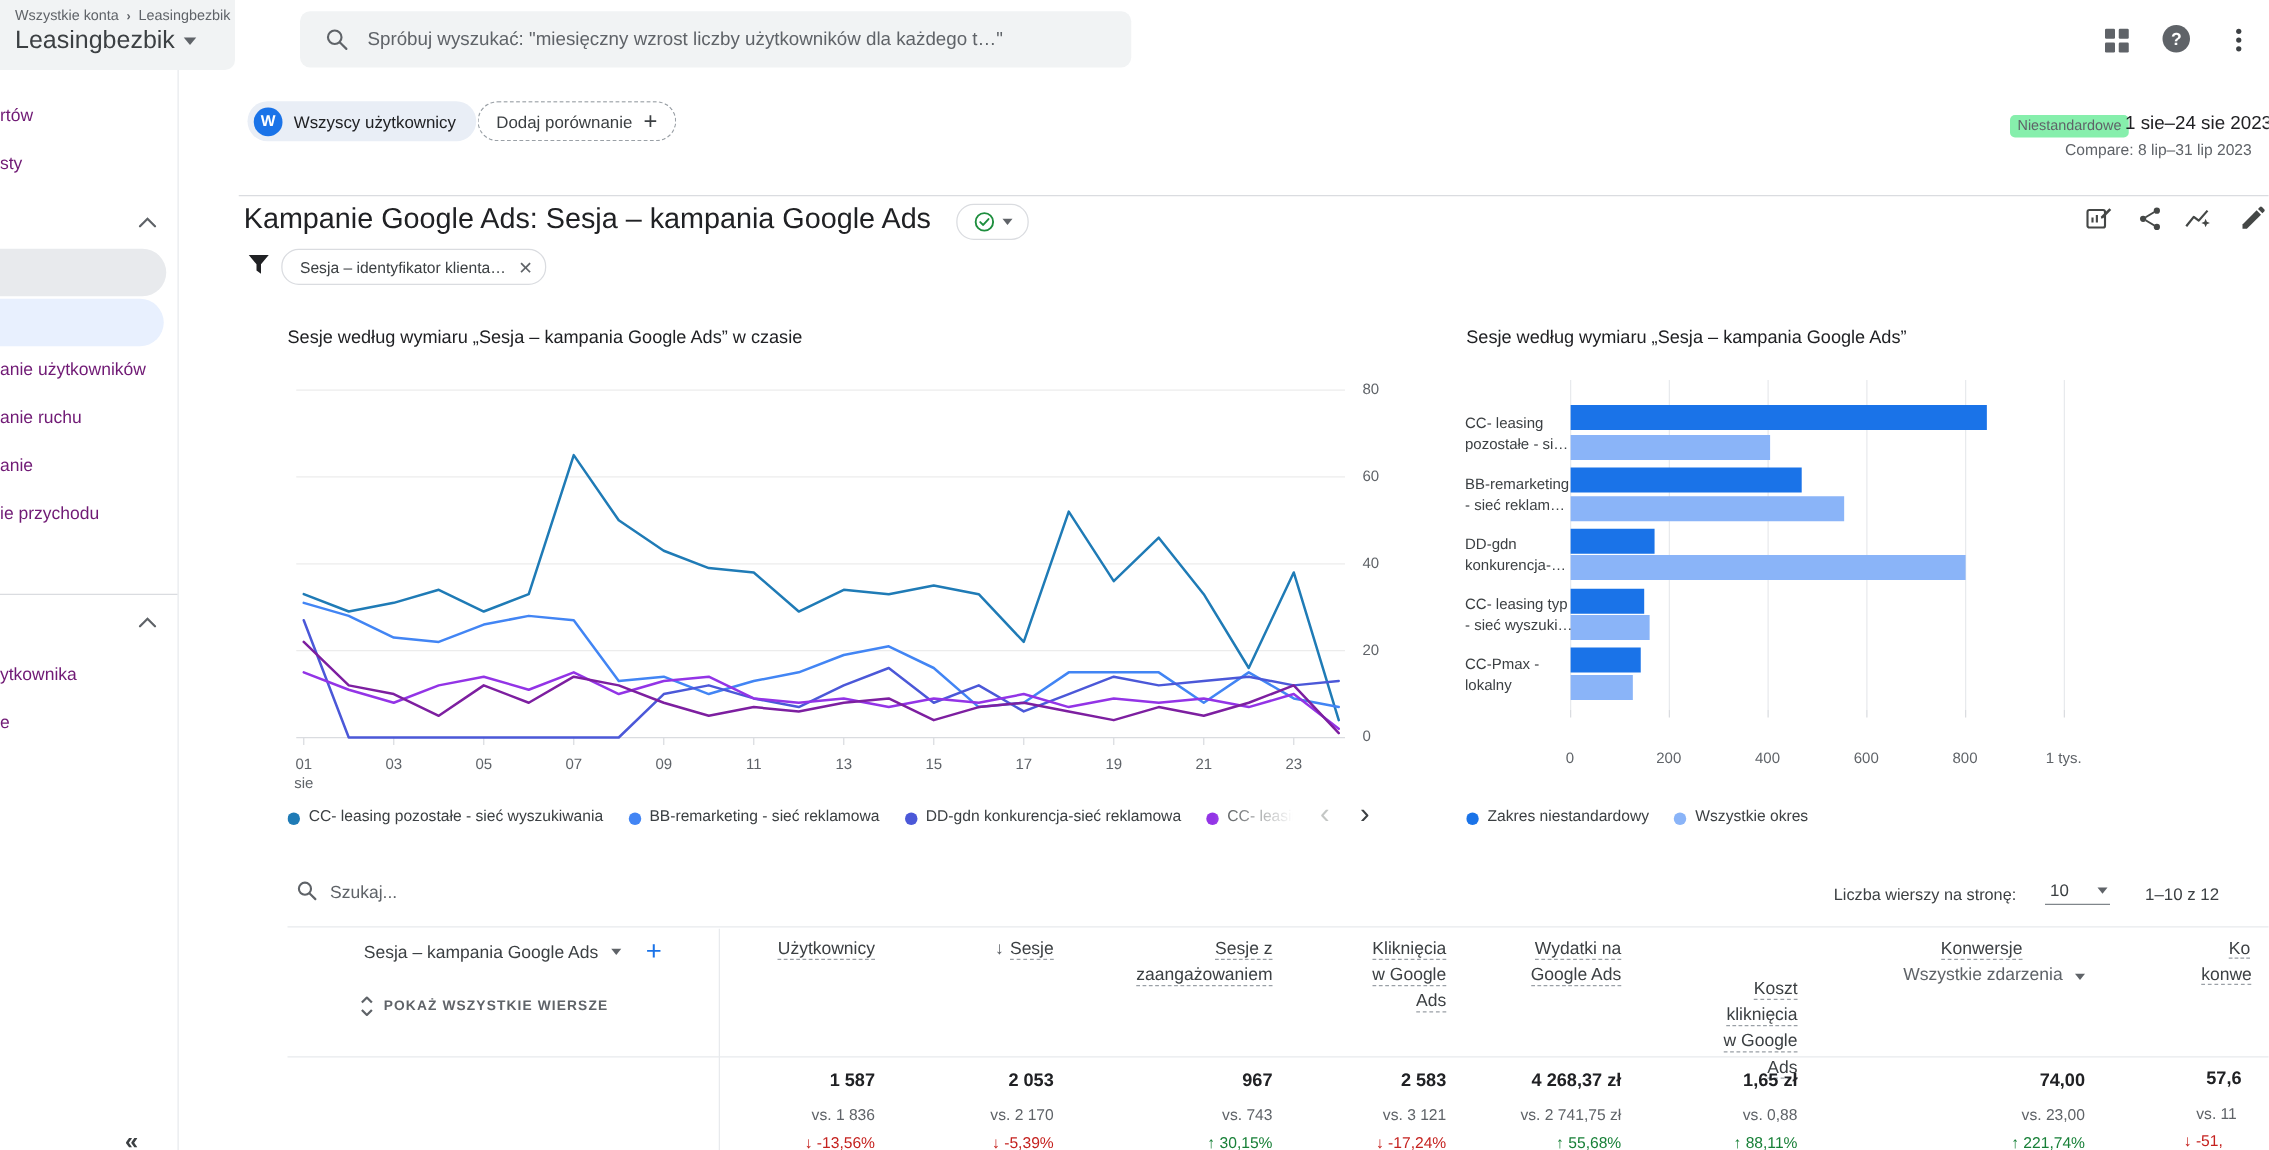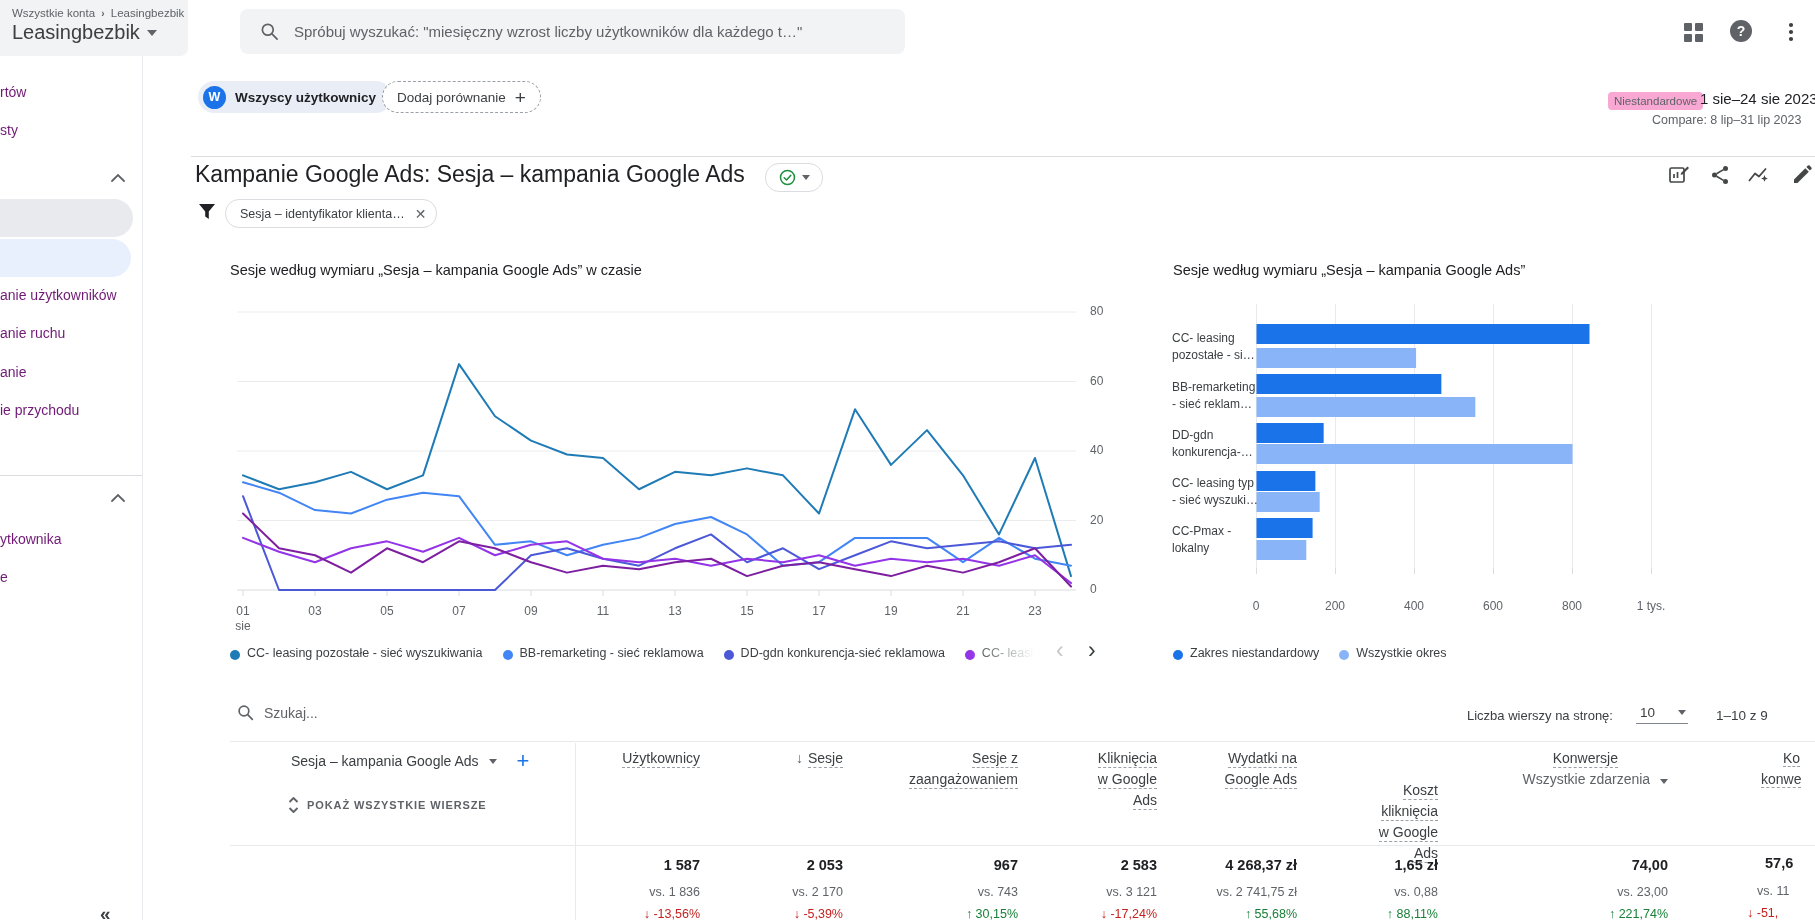--- a/index.html
+++ b/index.html
@@ -24,25 +24,25 @@
   
   .sidebar{position:absolute;left:0;top:56px;width:142px;height:864px;background:#fff;border-right:1px solid #e8eaed}
   .snav{position:absolute;left:0;font-size:14px;color:#701a75;white-space:nowrap}
   .pill{position:absolute;left:-20px;height:38px;border-radius:0 19px 19px 0}
   .sdiv{position:absolute;left:0;width:142px;height:1px;background:#dadce0}
   
   .chip{position:absolute;height:32px;border-radius:16px;display:flex;align-items:center;box-sizing:border-box}
   .chip-audience{left:198px;top:81px;background:#e9eef6;padding:0 16px 0 5px;gap:9px}
   .chip-audience .wcircle{width:23px;height:23px;border-radius:50%;background:#1a73e8;color:#fff;
     font-size:12.5px;font-weight:bold;display:flex;align-items:center;justify-content:center}
-  .chip-audience .lbl{font-size:13.5px;color:#202124;font-weight:700}
+  .chip-audience .lbl{font-size:13.5px;color:#202124;font-weight:400}
   .chip-add{left:382px;top:81px;border:1px dashed #9aa0a6;background:#fff;padding:0 14px;gap:9px}
   .chip-add .lbl{font-size:13.5px;color:#3c4043;font-weight:500}
   .chip-add .plus{font-size:19px;color:#3c4043;font-weight:400;line-height:1}
-  .date-badge{position:absolute;left:1608px;top:92px;background:#f9a8d4;border-radius:4px;
+  .date-badge{position:absolute;left:1608px;top:92px;background:#86efac;border-radius:4px;
     font-size:11.5px;color:#5f6368;padding:3px 6px}
   .date-range{position:absolute;left:1700px;top:90px;font-size:15px;font-weight:500;color:#202124;white-space:nowrap;
     display:flex;align-items:center;gap:8px}
   .compare{position:absolute;left:1652px;top:113px;font-size:12.5px;color:#5f6368;white-space:nowrap}
   .divider-h{position:absolute;background:#dadce0;height:1px}
   .report-title{position:absolute;left:195px;top:161px;font-size:23px;color:#202124;white-space:nowrap}
   .verify-pill{position:absolute;left:765px;top:163px;width:56px;height:27px;border:1px solid #dadce0;
     border-radius:14px;display:flex;align-items:center;justify-content:center;gap:6px;background:#fff}
   .hicon{position:absolute;width:24px;height:24px;display:flex;align-items:center;justify-content:center}
   .filter-chip{position:absolute;left:225px;top:199px;height:27px;border:1px solid #dadce0;border-radius:14px;
@@ -349,21 +349,21 @@
     <circle cx="8.2" cy="8.2" r="5.7" fill="none" stroke="#5f6368" stroke-width="2"></circle>
     <line x1="12.6" y1="12.6" x2="18" y2="18" stroke="#5f6368" stroke-width="2" stroke-linecap="round"></line>
   </svg>
   <span class="ph">Szukaj...</span>
 </div>
 <div class="pag-label">Liczba wierszy na stronę:</div>
 <div class="pag-select">
   <span class="v">10</span>
   <span class="caret sm"></span>
 </div>
-<div class="pag-range">1–10 z 9</div>
+<div class="pag-range">1–10 z 12</div>
 
 <div class="hline" style="left:230px;top:741px;width:1585px"></div>
 <div class="vline" style="left:575px;top:743px;height:177px"></div>
 <div class="hline" style="left:230px;top:845px;width:1585px"></div>
 
 <div class="dim-head">
   <span class="lbl">Sesja – kampania Google Ads</span>
   <span class="caret sm"></span>
   <span class="plus">+</span>
 </div>

